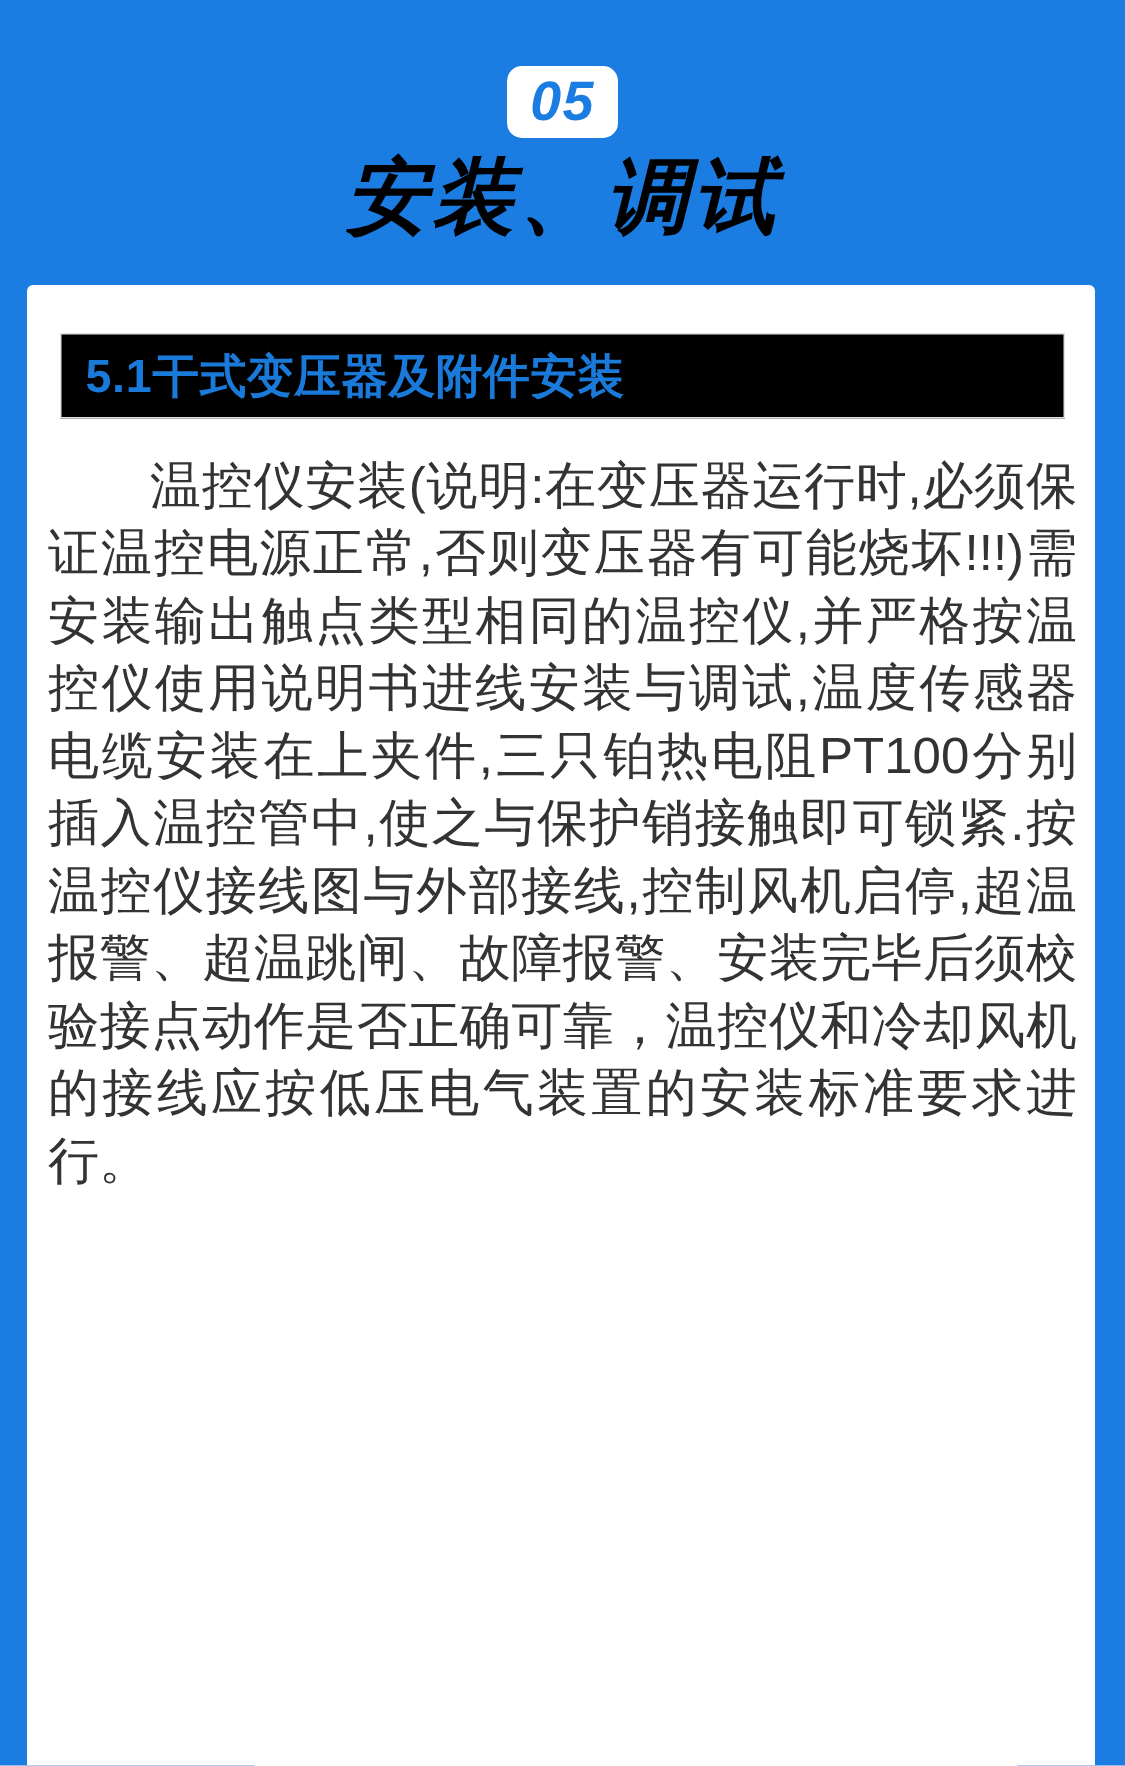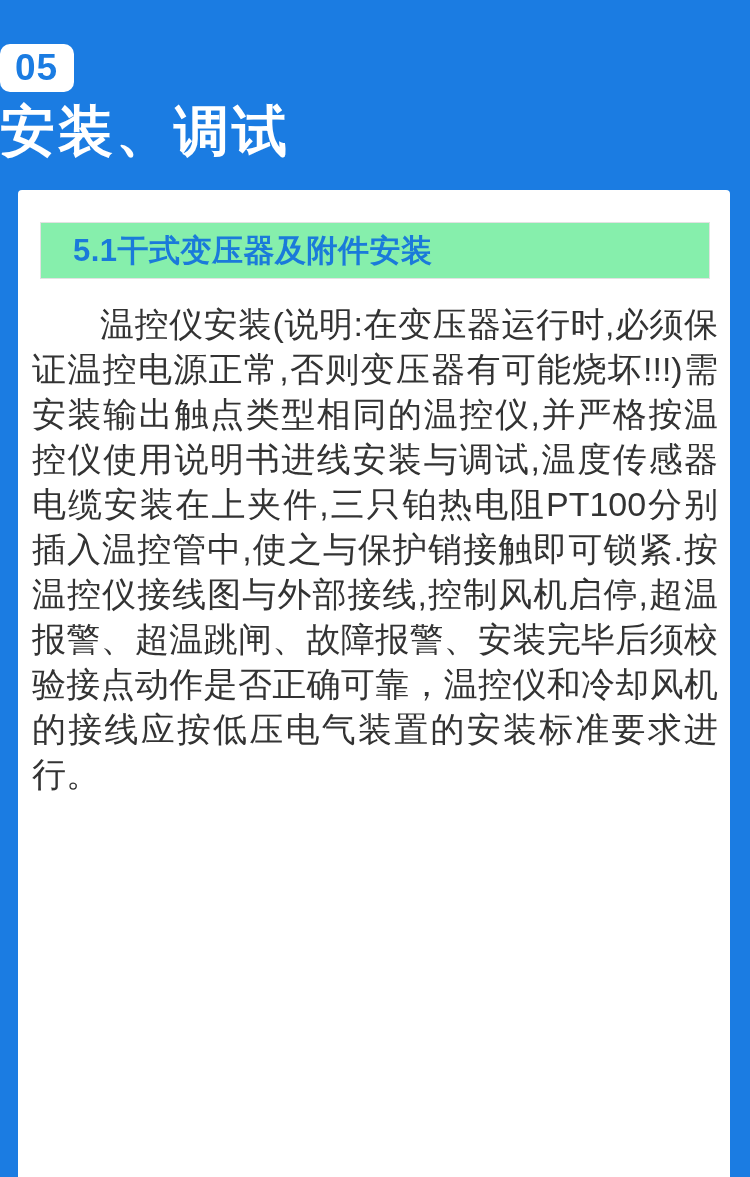--- a/index.html
+++ b/index.html
@@ -8,62 +8,63 @@
   }
   body {
     width: 750px;
     height: 1177px;
     background: #1b7ce2;
     font-family: "Liberation Sans", sans-serif;
     position: relative;
     overflow: hidden;
   }
   .chapter-header {
-    text-align: left;
+    text-align: center;
     padding-top: 44px;
+    font-style: italic;
   }
   .chapter-badge {
     display: inline-block;
     background: #ffffff;
     border-radius: 10px;
     min-width: 44px;
     padding: 3px 15px;
   }
   .chapter-number {
     color: #1b7ce2;
     font-size: 37px;
     font-weight: bold;
     letter-spacing: 1px;
   }
   .chapter-title {
     margin: 9px 0 0 0;
-    color: #ffffff;
+    color: #000000;
     font-family: "Liberation Serif", "DejaVu Serif", serif;
     font-weight: bold;
     font-size: 55px;
     line-height: 62px;
     letter-spacing: 3px;
   }
   .content-card {
     position: absolute;
     left: 18px;
     right: 20px;
     top: 190px;
     bottom: 0;
     background: #ffffff;
     border-radius: 4px 4px 0 0;
   }
   .section-heading-bar {
     margin: 32px 20px 0 22px;
-    background: #86efac;
+    background: #000000;
     border: 1px solid #e2e2e2;
     height: 57px;
     display: flex;
     align-items: center;
-    padding-left: 32px;
+    padding-left: 16px;
     box-sizing: border-box;
   }
   .section-heading {
     margin: 0;
     font-size: 31px;
     font-weight: bold;
     color: #1a7ada;
     letter-spacing: 0.5px;
   }
   .section-body {

